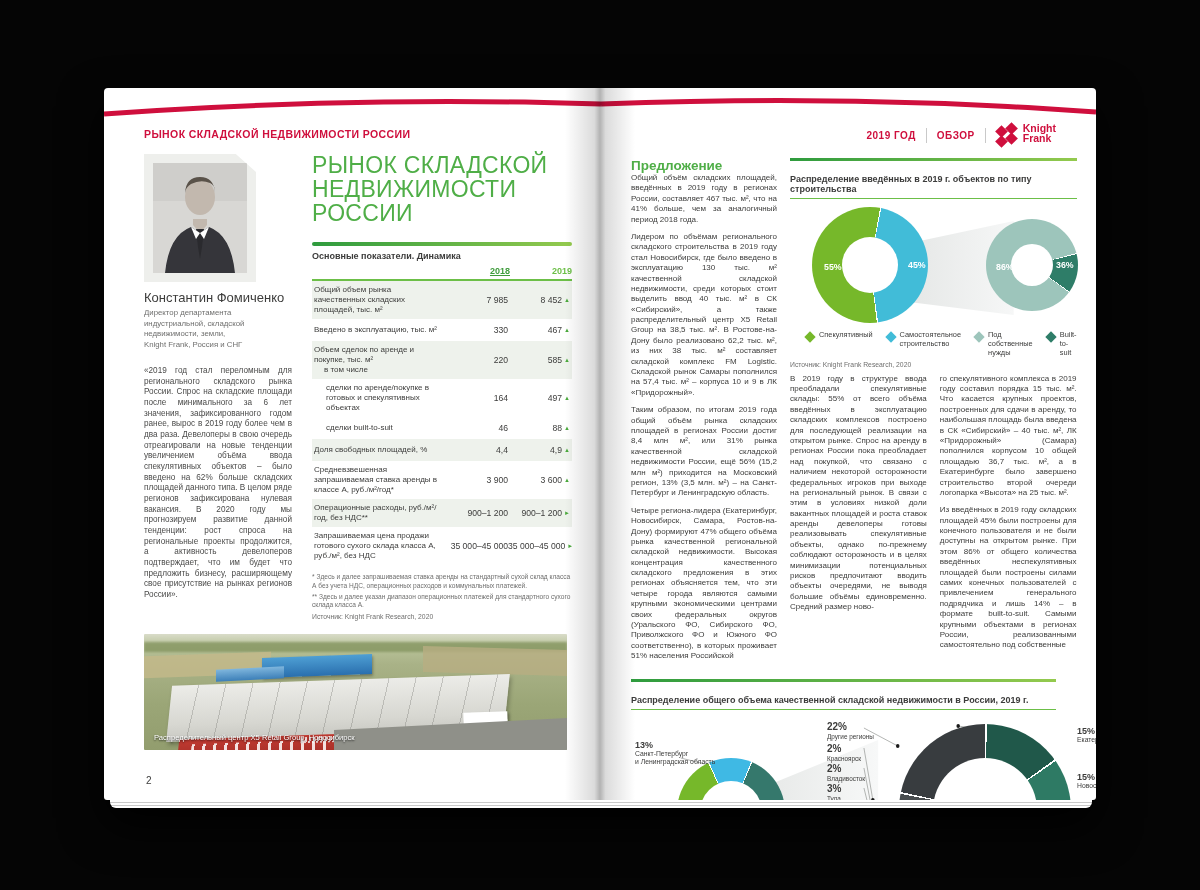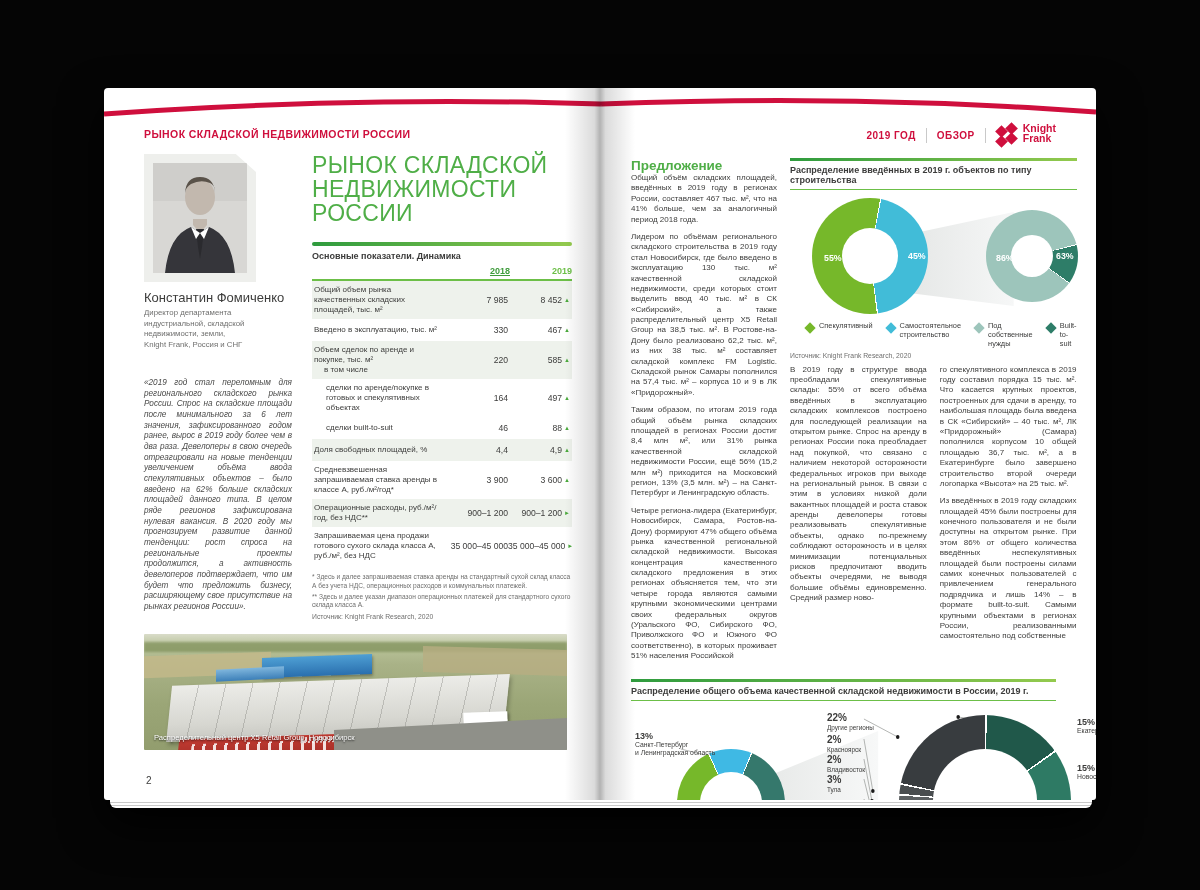--- a/index.html
+++ b/index.html
@@ -24,21 +24,21 @@
   
   .lp-inner { position:absolute; inset:40px 34px 30px 40px; }
   .lp-header { color:#cf0f3d; font-size:10.5px; font-weight:bold; letter-spacing:.4px; margin-bottom:14px; }
 
   .lp-cols { display:flex; gap:20px; }
   .lp-left { width:148px; flex:none; }
   .photo-card { width:112px; height:128px; background:#eeefec; clip-path:polygon(0 0,82% 0,100% 14%,100% 100%,0 100%); padding:9px; }
   .portrait { width:94px; height:110px; display:block; }
   .person-name { font-size:13px; color:#3c3c3b; margin-top:8px; }
   .person-role { font-size:7.8px; color:#6f6f6e; line-height:1.35; white-space:pre-line; margin-top:3px; }
-  .person-quote { font-size:8.2px; font-style:italic; color:#4a4a49; line-height:1.3; text-align:justify; margin-top:28px; }
+  .person-quote { font-size:8.2px; color:#4a4a49; line-height:1.3; text-align:justify; margin-top:16px; }
 
   .lp-right { flex:1; }
   .lp-title { color:#4fae47; font-size:23px; line-height:1.04; letter-spacing:.3px; font-weight:normal; margin-bottom:16px; width:260px; }
 
   .tbl-topline { height:4px; border-radius:2px; background:linear-gradient(90deg,#2e9b3e,#94ca4e); margin-bottom:5px; }
   .tbl-title { font-size:9px; font-weight:bold; color:#3c3c3b; padding-bottom:5px; }
   .tbl-head { display:flex; border-bottom:2px solid #6cbf47; padding-bottom:3px; }
   .tbl-head .th1 { flex:1; }
   .tbl-head .th { width:62px; text-align:right; font-size:9px; font-weight:bold; }
   .th2018 { color:#3f9c3c;text-decoration:underline; } .th2019 { color:#6cbf47; }
@@ -87,21 +87,21 @@
   .kf-name { color:#cf0f3d; font-size:10.5px; font-weight:bold; line-height:.95; }
 
   .r-main { display:flex; gap:13px; }
   .r-col1 { width:146px; flex:none; }
   .r-heading { color:#4fae47; font-size:13.5px; font-weight:bold; }
   .body-p { font-size:8px; color:#3c3c3b; line-height:1.3; text-align:justify; margin-bottom:7px; }
   .r-rest { flex:1; display:flex; flex-direction:column; }
   .r-two { display:flex; gap:13px; margin-top:6px; }
   .r-col2, .r-col3 { flex:1; }
 
-  .chart-title-wrap { border-top:3px solid; border-image:linear-gradient(90deg,#2e9b3e,#94ca4e) 1; padding-top:4px; }
+  .chart-title-wrap { border-top:3px solid; border-image:linear-gradient(90deg,#2e9b3e,#94ca4e) 1; padding-top:13px; }
   .chart-title { font-size:9px; font-weight:bold; color:#3c3c3b; padding-bottom:4px; border-bottom:1.5px solid #6cbf47; }
 
   .c1-canvas { position:relative; height:122px; margin-top:6px; }
   .c1-svg { position:absolute; inset:0; width:100%; height:100%; }
   .donut { position:absolute; border-radius:50%; }
   .hole { position:absolute; background:#fff; border-radius:50%; display:flex; align-items:center; justify-content:center; text-align:center; }
   .c1-d1 { left:22px; top:2px; width:116px; height:116px; }
   .c1-d1 .hole { inset:30px; }
   .c1-d2 { left:196px; top:14px; width:92px; height:92px; }
   .c1-d2 .hole { inset:25px; }
@@ -301,21 +301,21 @@
               </svg>
               <div class="donut c1-d1" style="background: conic-gradient(from 10deg, rgb(255, 255, 255) 0%, rgb(255, 255, 255) 0.35%, rgb(65, 188, 216) 0.35%, rgb(65, 188, 216) 45%, rgb(255, 255, 255) 45%, rgb(255, 255, 255) 45.35%, rgb(118, 184, 42) 45.35%, rgb(118, 184, 42) 100%);">
                 <div class="hole"></div>
               </div>
               <span class="pctlab c1-p55">55%</span>
               <span class="pctlab c1-p45">45%</span>
               <div class="donut c1-d2" style="background: conic-gradient(from 75deg, rgb(255, 255, 255) 0%, rgb(255, 255, 255) 0.35%, rgb(46, 125, 104) 0.35%, rgb(46, 125, 104) 14%, rgb(255, 255, 255) 14%, rgb(255, 255, 255) 14.35%, rgb(157, 197, 187) 14.35%, rgb(157, 197, 187) 100%);">
                 <div class="hole"></div>
               </div>
               <span class="pctlab c1-p86">86%</span>
-              <span class="pctlab c1-p14">63%</span>
+              <span class="pctlab c1-p14">36%</span>
             </div>
             <div class="c1-legend">
               <span class="leg-item">
                   <i class="diamond" style="background-color: rgb(118, 184, 42);"></i>
                   <span class="leg-text">Спекулятивный</span>
                 </span>
               <span class="leg-item">
                   <i class="diamond" style="background-color: rgb(65, 188, 216);"></i>
                   <span class="leg-text">Самостоятельное строительство</span>
                 </span>

